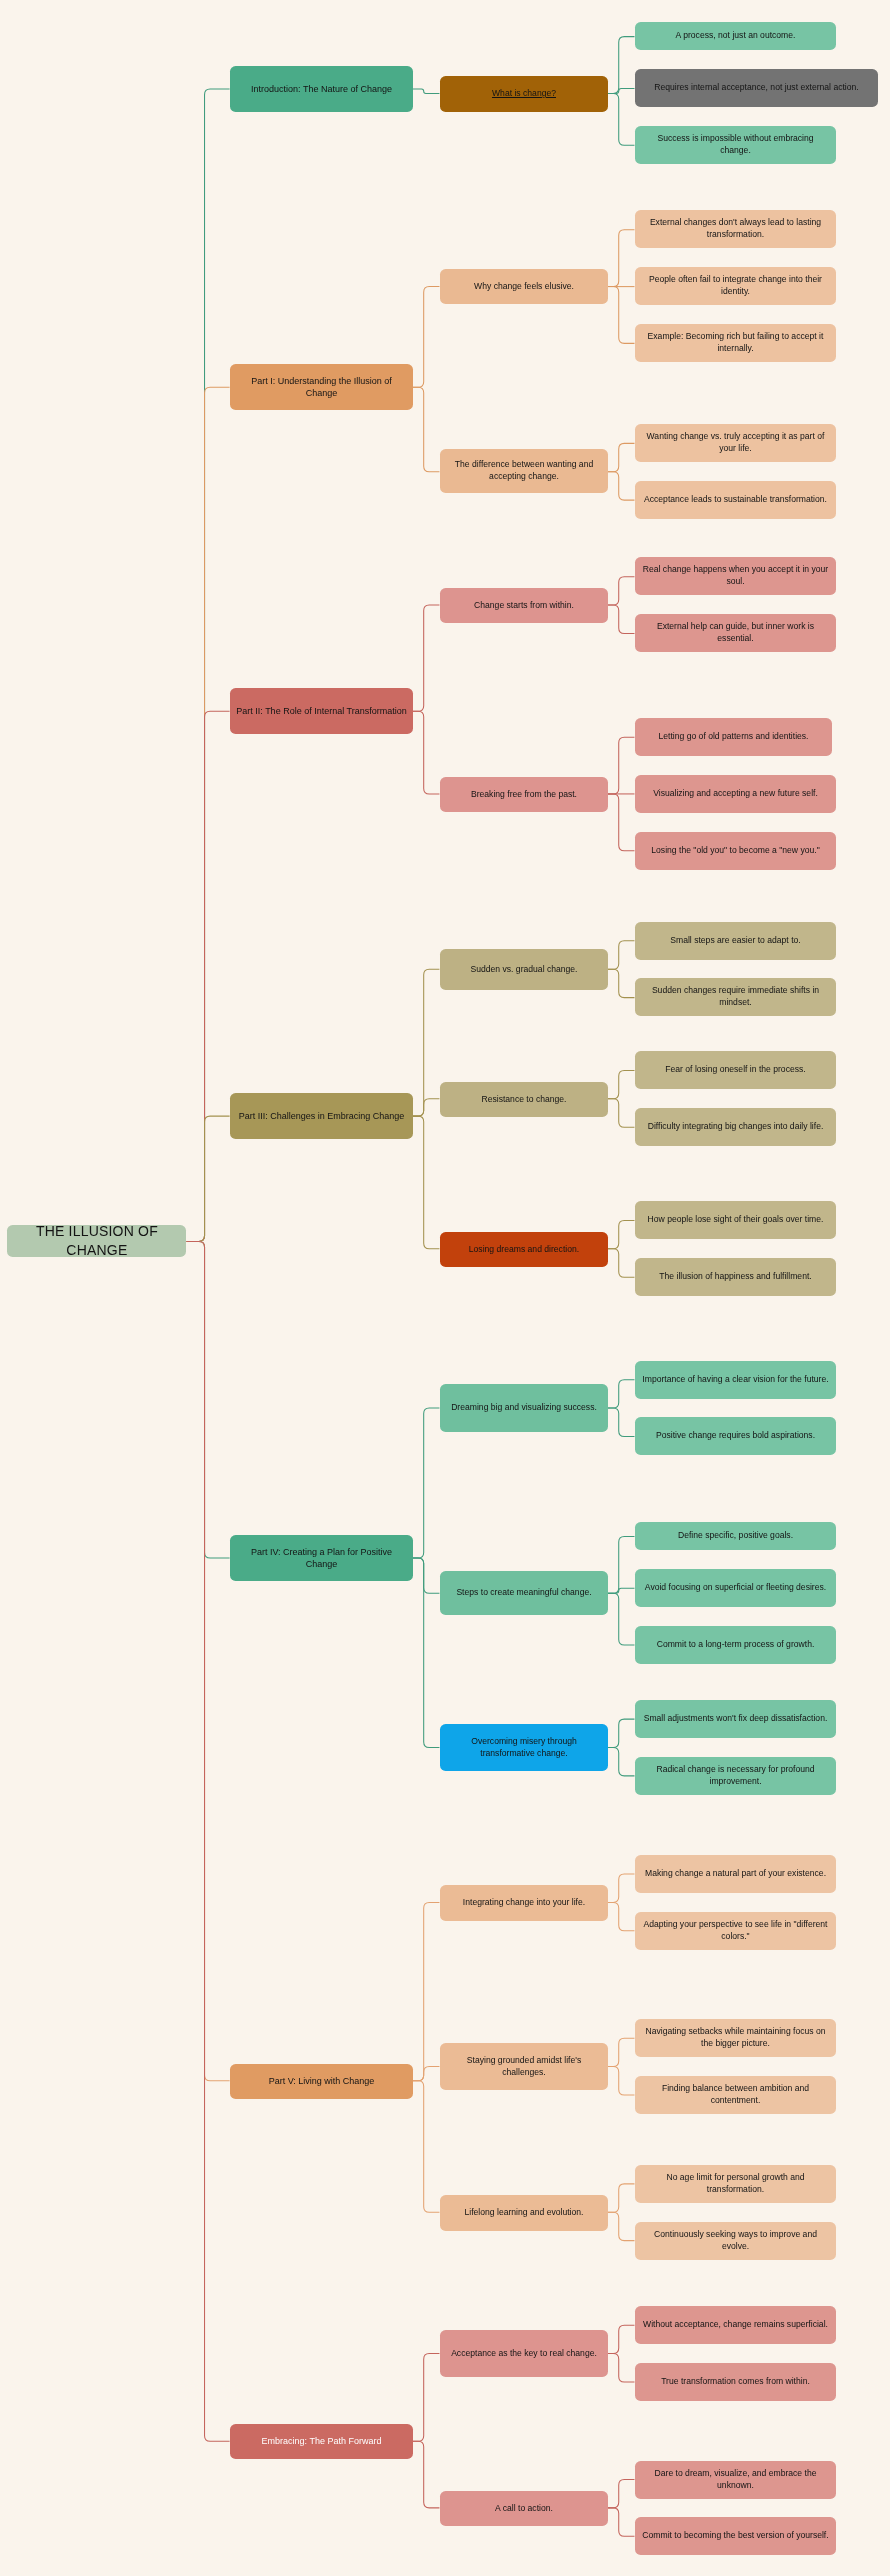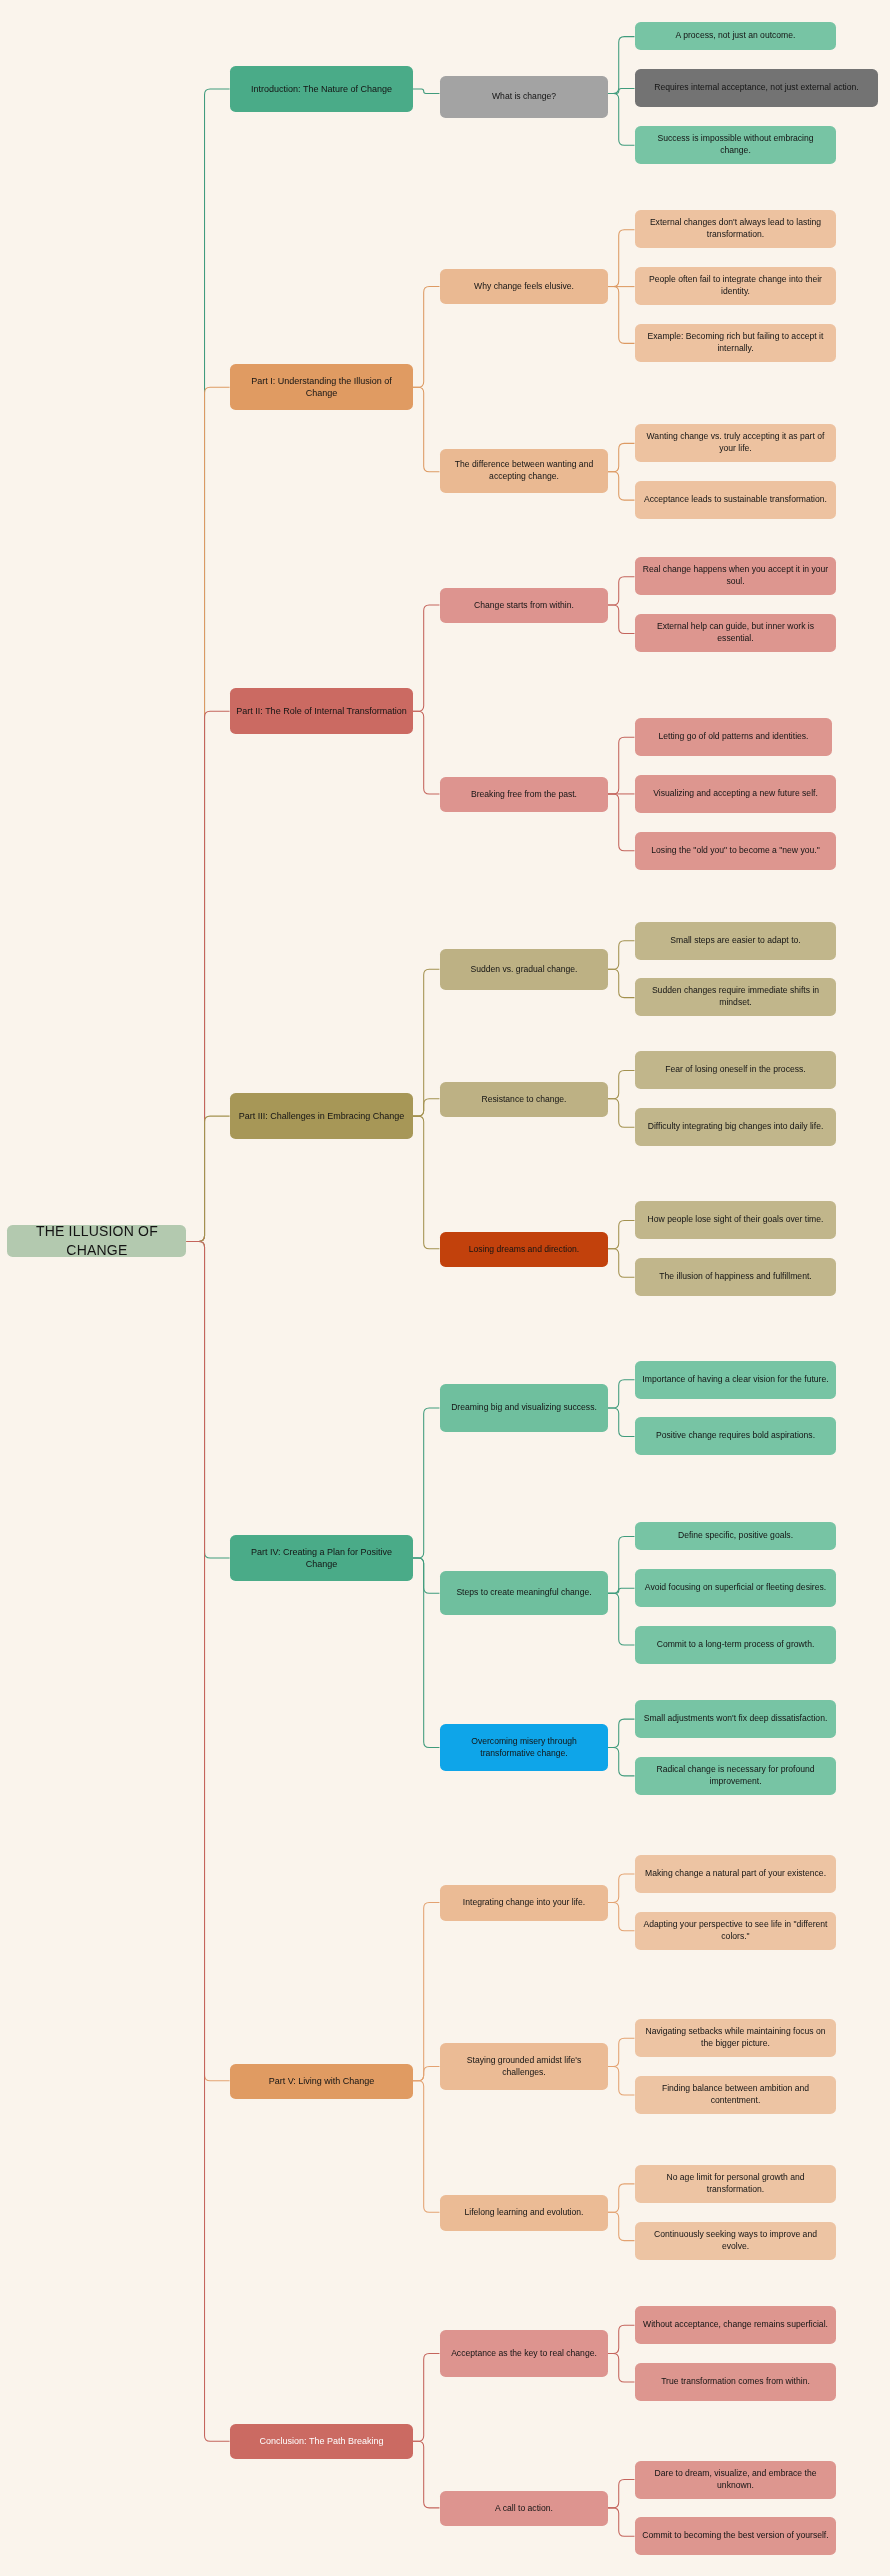--- a/index.html
+++ b/index.html
@@ -106,21 +106,21 @@
       <path d="M 668 3955 L 677.48 3955 Q 686.48 3955 686.48 3946 L 686.48 3822 Q 686.48 3813 695.48 3813 L 712 3813" fill="none" stroke="#c4645c" stroke-width="1.7"></path>
       <path d="M 984 3813 L 993.48 3813 Q 1002.48 3813 1002.48 3804 L 1002.48 3776 Q 1002.48 3767 1011.48 3767 L 1028 3767" fill="none" stroke="#c4645c" stroke-width="1.7"></path>
       <path d="M 984 3813 L 993.48 3813 Q 1002.48 3813 1002.48 3822 L 1002.48 3850 Q 1002.48 3859 1011.48 3859 L 1028 3859" fill="none" stroke="#c4645c" stroke-width="1.7"></path>
       <path d="M 668 3955 L 677.48 3955 Q 686.48 3955 686.48 3964 L 686.48 4054 Q 686.48 4063 695.48 4063 L 712 4063" fill="none" stroke="#c4645c" stroke-width="1.7"></path>
       <path d="M 984 4063 L 993.48 4063 Q 1002.48 4063 1002.48 4054 L 1002.48 4026 Q 1002.48 4017 1011.48 4017 L 1028 4017" fill="none" stroke="#c4645c" stroke-width="1.7"></path>
       <path d="M 984 4063 L 993.48 4063 Q 1002.48 4063 1002.48 4072 L 1002.48 4100 Q 1002.48 4109 1011.48 4109 L 1028 4109" fill="none" stroke="#c4645c" stroke-width="1.7"></path>
     </svg>
   <div id="nodes-layer">
       <div class="node root" style="left: 7.4px; top: 1225px; width: 179px; height: 32px;">THE ILLUSION OF CHANGE</div>
       <div class="node l1" style="left: 230px; top: 66px; width: 183px; height: 46px; background: rgb(74, 171, 136);">Introduction: The Nature of Change</div>
-      <div class="node l2" style="left: 440px; top: 76px; width: 168px; height: 42px; background: #a3a3a3;">What is change?</div>
+      <div class="node l2" style="left: 440px; top: 76px; width: 168px; height: 36px; background: #a16207; text-decoration: underline;">What is change?</div>
       <div class="node l3" style="left: 635px; top: 22px; width: 201px; height: 28px; background: rgb(119, 196, 164);">A process, not just an outcome.</div>
       <div class="node l3" style="left: 635px; top: 69px; width: 243px; height: 38px; background: #737373;">Requires internal acceptance, not just external action.</div>
       <div class="node l3" style="left: 635px; top: 126px; width: 201px; height: 38px; background: rgb(119, 196, 164);">Success is impossible without embracing change.</div>
       <div class="node l1" style="left: 230px; top: 364px; width: 183px; height: 46px; background: rgb(224, 155, 98);">Part I: Understanding the Illusion of Change</div>
       <div class="node l2" style="left: 440px; top: 269px; width: 168px; height: 35px; background: rgb(234, 185, 146);">Why change feels elusive.</div>
       <div class="node l3" style="left: 635px; top: 210px; width: 201px; height: 38px; background: rgb(237, 194, 160);">External changes don't always lead to lasting transformation.</div>
       <div class="node l3" style="left: 635px; top: 267px; width: 201px; height: 38px; background: rgb(237, 194, 160);">People often fail to integrate change into their identity.</div>
       <div class="node l3" style="left: 635px; top: 324px; width: 201px; height: 38px; background: rgb(237, 194, 160);">Example: Becoming rich but failing to accept it internally.</div>
       <div class="node l2" style="left: 440px; top: 449px; width: 168px; height: 44px; background: rgb(234, 185, 146);">The difference between wanting and accepting change.</div>
       <div class="node l3" style="left: 635px; top: 424px; width: 201px; height: 38px; background: rgb(237, 194, 160);">Wanting change vs. truly accepting it as part of your life.</div>
@@ -157,21 +157,21 @@
       <div class="node l1" style="left: 230px; top: 2064px; width: 183px; height: 35px; background: rgb(224, 155, 98);">Part V: Living with Change</div>
       <div class="node l2" style="left: 440px; top: 1885px; width: 168px; height: 36px; background: rgb(235, 187, 149);">Integrating change into your life.</div>
       <div class="node l3" style="left: 635px; top: 1855px; width: 201px; height: 38px; background: rgb(237, 196, 163);">Making change a natural part of your existence.</div>
       <div class="node l3" style="left: 635px; top: 1912px; width: 201px; height: 38px; background: rgb(237, 196, 163);">Adapting your perspective to see life in "different colors."</div>
       <div class="node l2" style="left: 440px; top: 2043px; width: 168px; height: 47px; background: rgb(235, 187, 149); text-align: center;">Staying grounded amidst life's challenges.</div>
       <div class="node l3" style="left: 635px; top: 2019px; width: 201px; height: 38px; background: rgb(237, 196, 163);">Navigating setbacks while maintaining focus on the bigger picture.</div>
       <div class="node l3" style="left: 635px; top: 2076px; width: 201px; height: 38px; background: rgb(237, 196, 163);">Finding balance between ambition and contentment.</div>
       <div class="node l2" style="left: 440px; top: 2195px; width: 168px; height: 36px; background: rgb(235, 187, 149);">Lifelong learning and evolution.</div>
       <div class="node l3" style="left: 635px; top: 2165px; width: 201px; height: 38px; background: rgb(237, 196, 163);">No age limit for personal growth and transformation.</div>
       <div class="node l3" style="left: 635px; top: 2222px; width: 201px; height: 38px; background: rgb(237, 196, 163);">Continuously seeking ways to improve and evolve.</div>
-      <div class="node l1 white-text" style="left: 230px; top: 2424px; width: 183px; height: 35px; background: rgb(203, 106, 98);">Conclusion: The Path Breaking</div>
+      <div class="node l1 white-text" style="left: 230px; top: 2424px; width: 183px; height: 35px; background: rgb(203, 106, 98);">Embracing: The Path Forward</div>
       <div class="node l2" style="left: 440px; top: 2330px; width: 168px; height: 47px; background: rgb(221, 148, 143);">Acceptance as the key to real change.</div>
       <div class="node l3" style="left: 635px; top: 2306px; width: 201px; height: 38px; background: rgb(221, 150, 143);">Without acceptance, change remains superficial.</div>
       <div class="node l3" style="left: 635px; top: 2363px; width: 201px; height: 38px; background: rgb(221, 150, 143);">True transformation comes from within.</div>
       <div class="node l2" style="left: 440px; top: 2491px; width: 168px; height: 35px; background: rgb(221, 148, 143);">A call to action.</div>
       <div class="node l3" style="left: 635px; top: 2461px; width: 201px; height: 38px; background: rgb(221, 150, 143);">Dare to dream, visualize, and embrace the unknown.</div>
       <div class="node l3" style="left: 635px; top: 2517px; width: 201px; height: 38px; background: rgb(221, 150, 143);">Commit to becoming the best version of yourself.</div>
     </div>
 </div>
 
 

